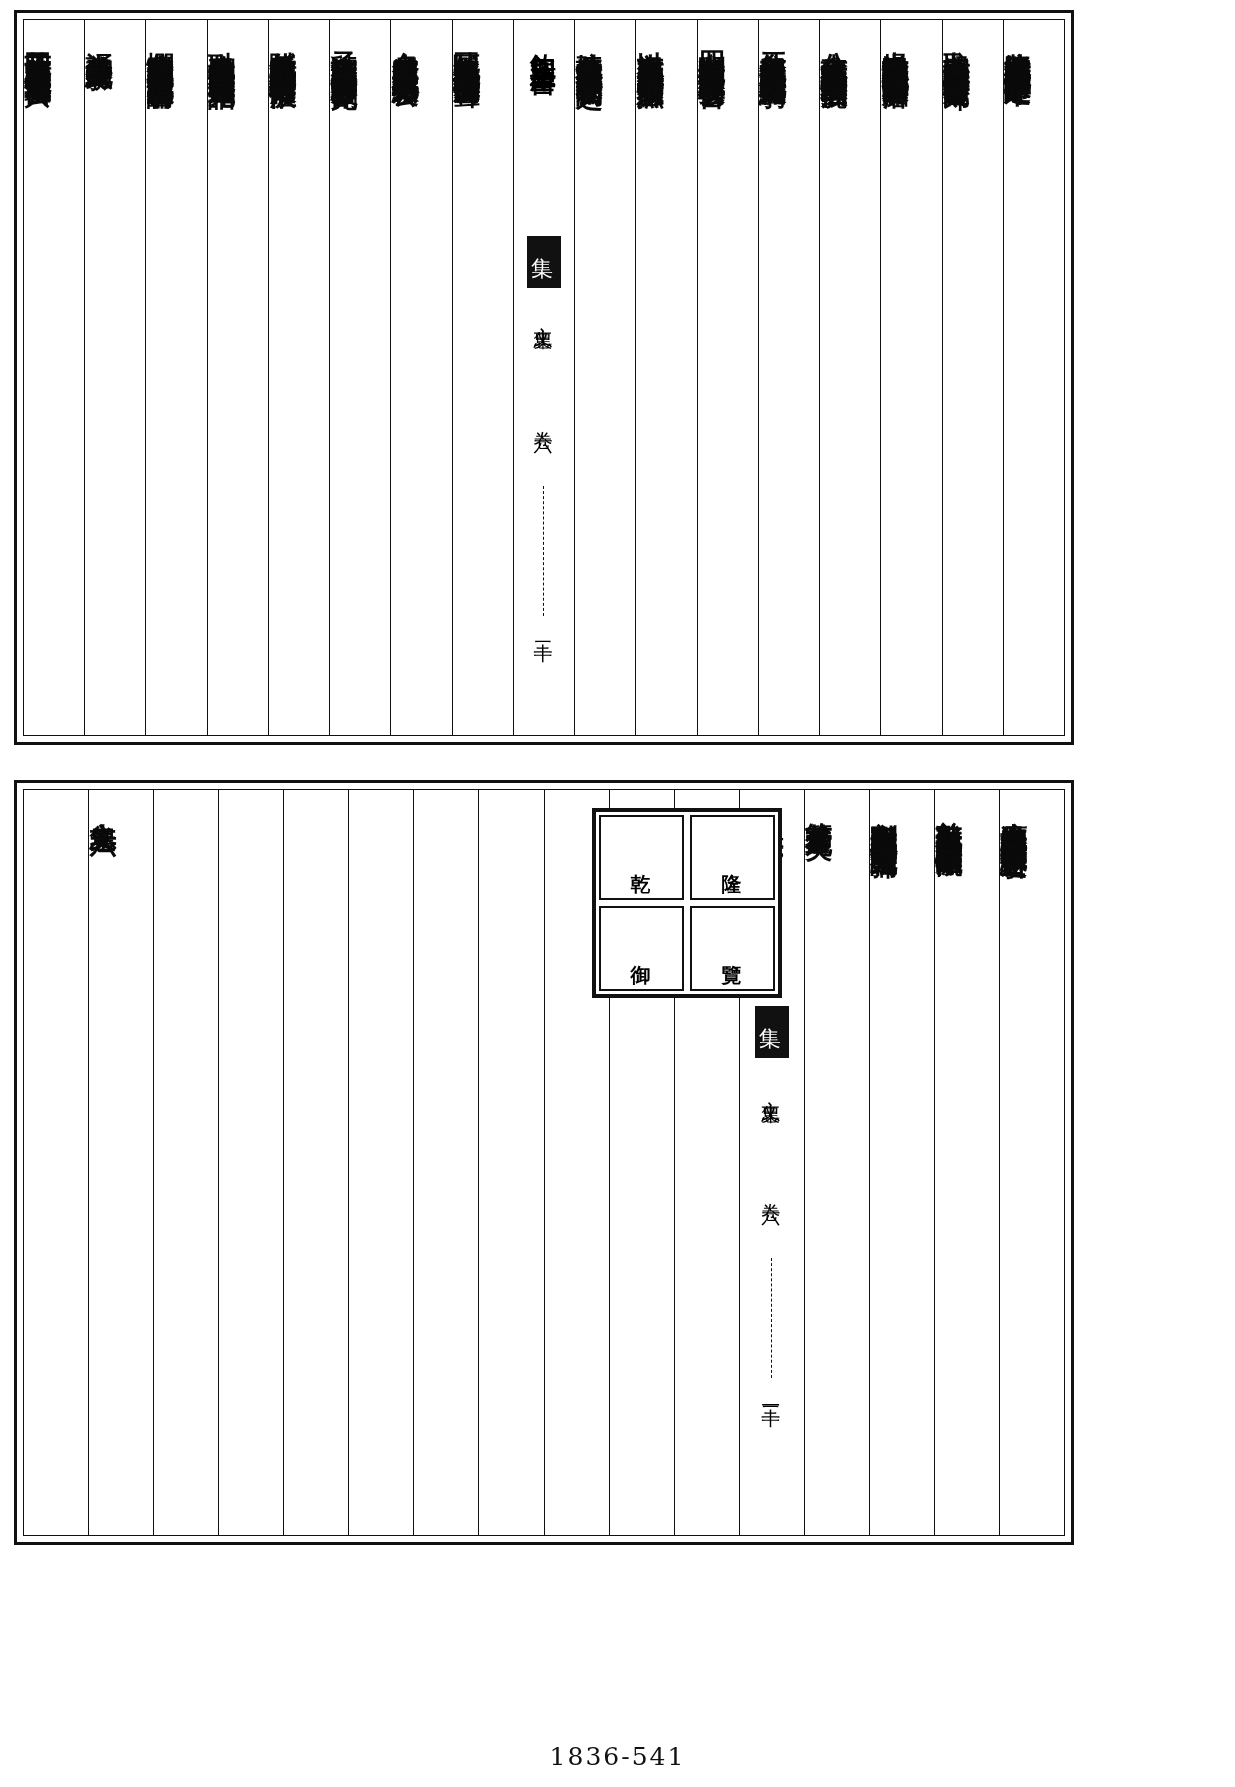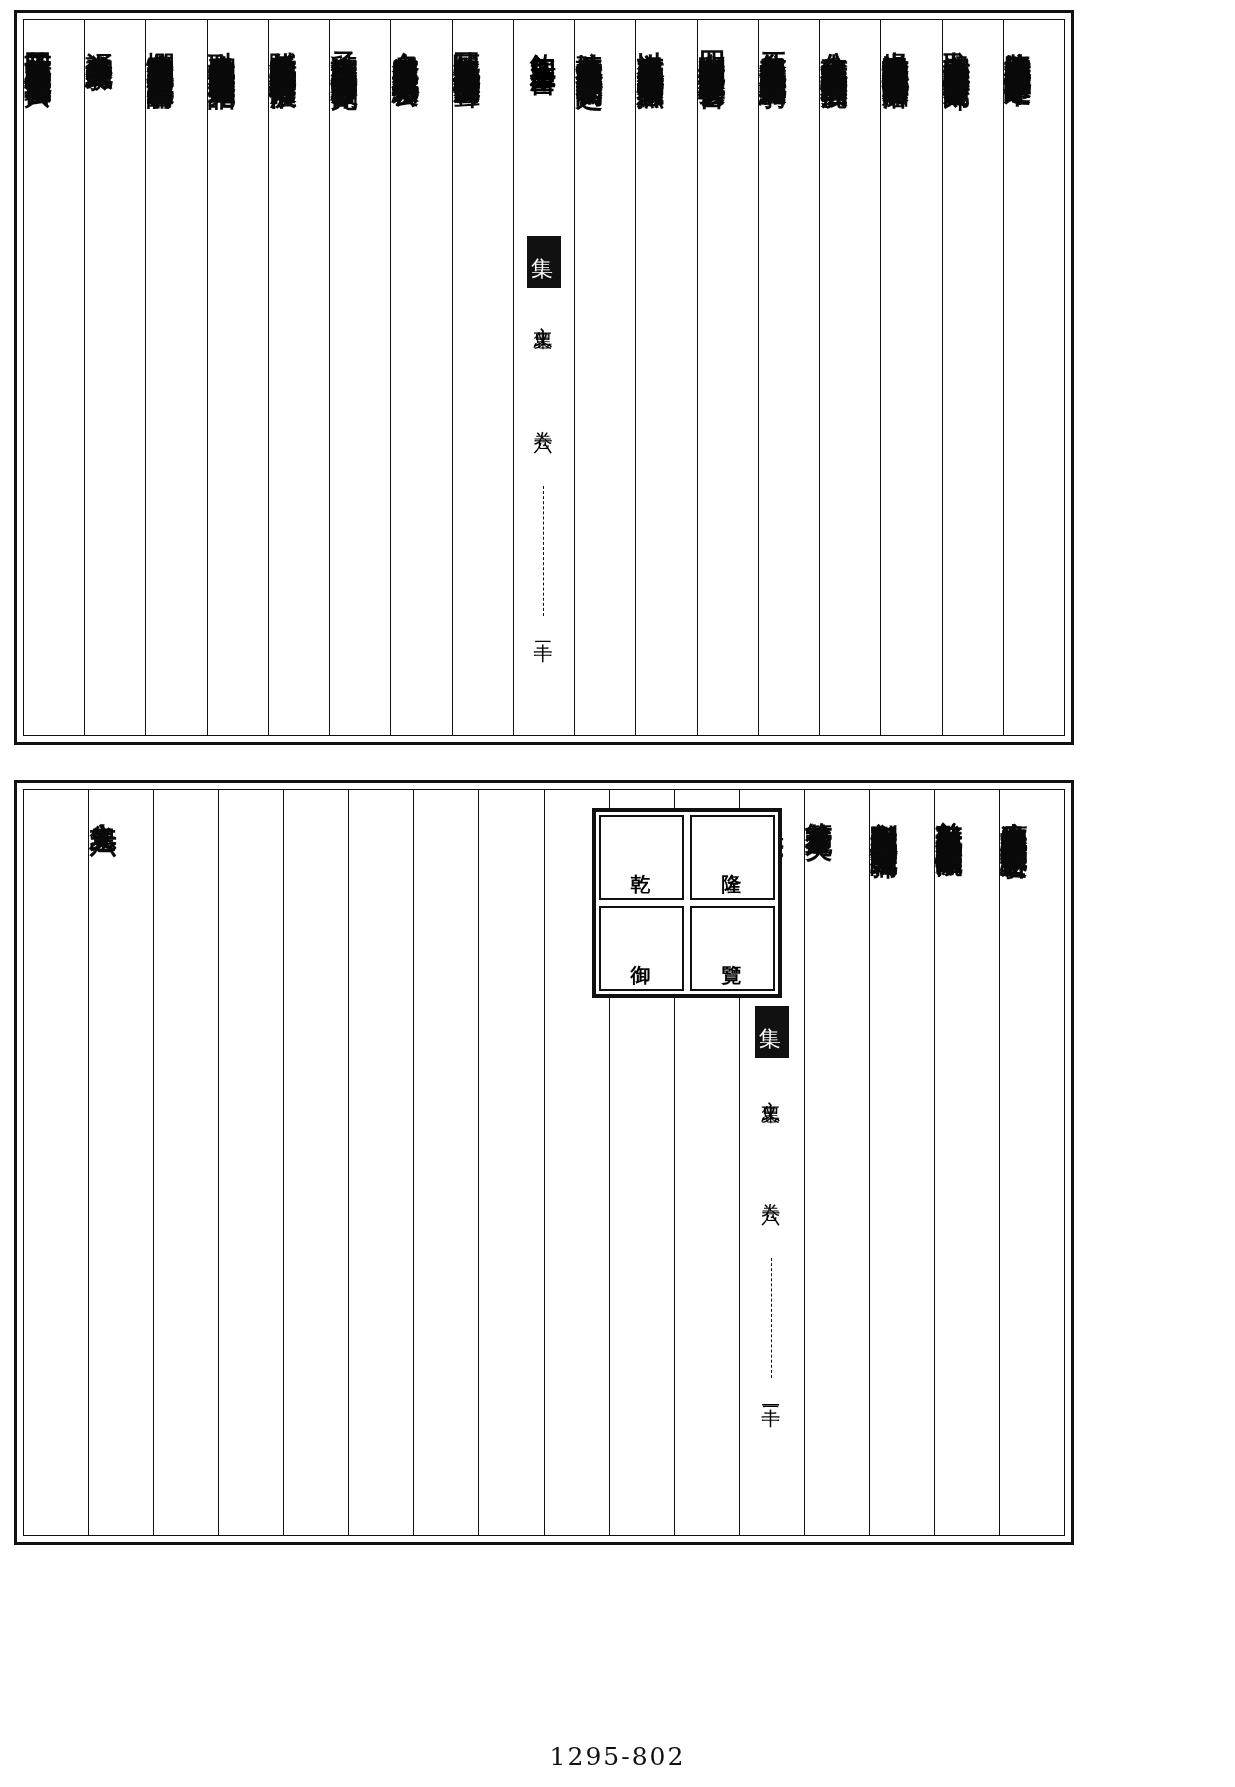--- a/index.html
+++ b/index.html
@@ -299,15 +299,15 @@
     </div>
 
     <div class="seal" style="left:575px; top:25px; width:190px; height:190px;">
       <div>乾</div>
       <div>隆</div>
       <div>御</div>
       <div>覽</div>
     </div>
   </div>
 
-  <div class="folio" style="top:1742px; left:0;">1295-802</div>
+  <div class="folio" style="top:1742px; left:0;">1836-541</div>
 
 </div>
 
 </body></html>

